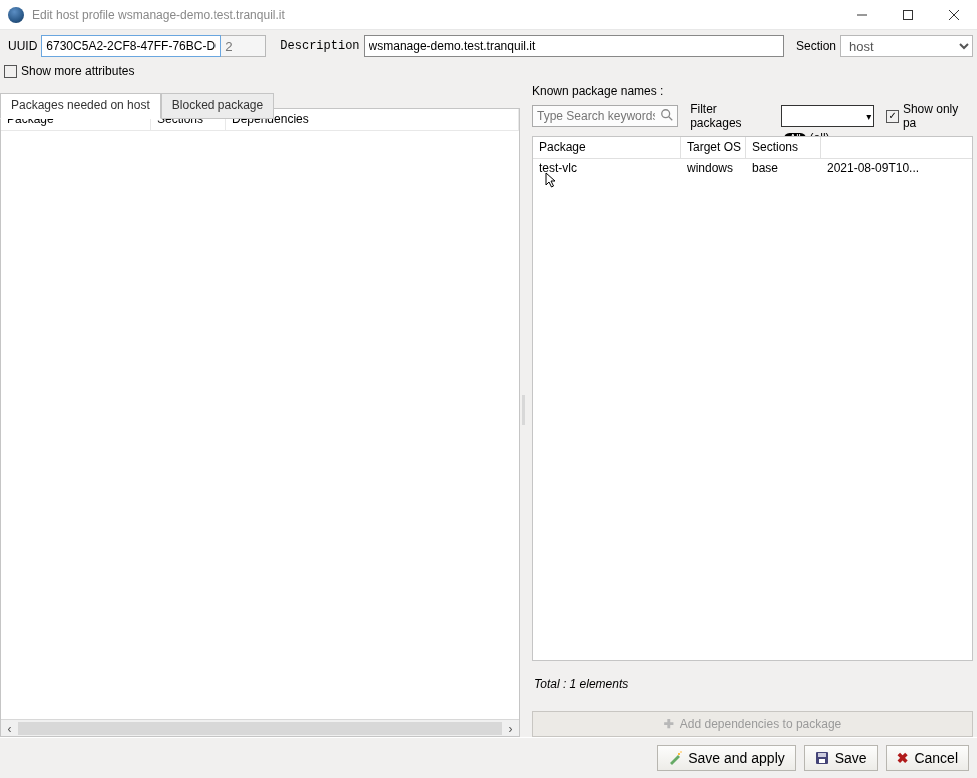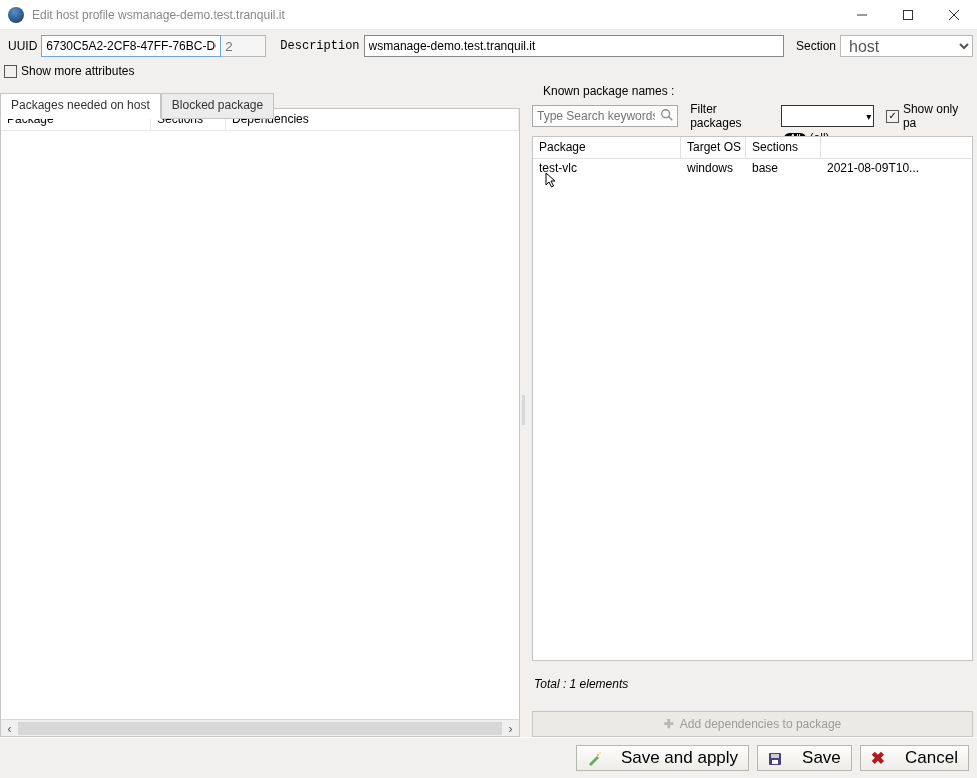--- a/index.html
+++ b/index.html
@@ -39,21 +39,21 @@
       outline: none; background:#fff;
     }
     .uuid-ver {
       width: 45px; height: 22px; border: 1px solid #b8b8b8; border-left:none; padding: 0 4px; background:#f5f5f5; color:#777;
     }
     .desc-input {
       flex:1; height:22px; border:1px solid #888; padding:8px 4px; font-family:inherit; font-size:12px; background:#fff;
       margin-right: 8px;
     }
     .section-select {
-      width: 133px; height:22px; border:1px solid #b8b8b8; padding:0 4px; font-family:inherit; font-size:16px; color:#555;
+      width: 133px; height:22px; border:1px solid #b8b8b8; padding:0 4px; font-family:inherit; font-size:13px; color:#555;
       background:#fff;
     }
     .row2 { background:#f1f0ef; padding: 6px 4px 4px 4px; display:flex; align-items:center;}
     .chk { width:13px; height:13px; border:1px solid #555; margin-right:4px; display:inline-block; }
     .content { display:flex; height: 655px; background:#f1f0ef; }
     .left-pane { width: 520px; display:flex; flex-direction:column; border-right: none;}
     .tabs { display:flex; height:26px; background:#f1f0ef; }
     .tab { padding: 4px 10px; border:1px solid #c5c5c5; background:#ececec; color:#333; position:relative; top:11px; }
     .tab.active { background:#fff; border-bottom:1px solid #fff; font-weight: normal;}
     .left-table { flex:1; background:#fff; border:1px solid #c5c5c5; display:flex; flex-direction:column; overflow:hidden;}
@@ -81,21 +81,21 @@
     .rp-thead { display:flex; height:22px; border-bottom:1px solid #e0e0e0;}
     .rp-thead .th { padding:3px 6px; border-right:1px solid #e0e0e0; font-size:12px; white-space:nowrap; overflow:hidden;}
     .rp-row { display:flex; height:19px; font-size:12px;}
     .rp-row .td { padding:2px 6px; white-space:nowrap; overflow:hidden;}
     .cursor-icon { position:absolute; left: 545px; top: 172px; pointer-events:none; }
     .status-row { display:flex; align-items:center; padding: 16px 6px; font-size:12px;font-style:italic;}
     .add-deps-btn {
       margin: 4px 4px 0 4px; height:26px; background:#eceae6; border:1px solid #c8c6c2; display:flex; align-items:center; justify-content:center; gap:6px; color:#9a9a9a;
     }
     .footer { position:absolute; bottom:0; left:0; right:0; height:40px; background:#f1f0ef; display:flex; justify-content:flex-end; align-items:center; gap:8px; padding: 0 8px;}
-    .btn { height:26px; border:1px solid #b8b6b0; background: linear-gradient(#fdfdfc,#edece8); padding:0 10px; display:flex; align-items:center; gap:20px; font-size:17px;}
+    .btn { height:26px; border:1px solid #b8b6b0; background: linear-gradient(#fdfdfc,#edece8); padding:0 10px; display:flex; align-items:center; gap:6px; font-size:14px;}
     .btn .ic { width:14px; height:14px; display:inline-block;}
     .x-red { color:#b01b1b; font-weight:bold; }
   </style>
 </head>
 <body>
 
 <div class="titlebar">
   <div class="app-icon"></div>
   <div class="title">Edit host profile wsmanage-demo.test.tranquil.it</div>
   <div class="win-controls">
@@ -154,21 +154,21 @@
         <div class="track"></div>
         <span class="arrow right">›</span>
       </div>
     </div>
   </div>
   <div class="splitter">
       <div></div>
     </div>
 
   <div class="right-pane">
-    <div class="rp-label" style="margin-left:15px;">Known package names :</div>
+    <div class="rp-label" style="margin-left:4px;">Known package names :</div>
     <div class="rp-search-row">
       <div class="search-box">
         <input placeholder="Type Search keywords" style="">
         <svg class="mag" viewBox="0 0 16 16">
             <circle cx="6.5" cy="6.5" r="4.5" fill="none" stroke="#888" stroke-width="1.5"></circle>
             <line x1="10" y1="10" x2="14" y2="14" stroke="#888" stroke-width="1.5"></line>
           </svg>
       </div>
       <span>Filter packages</span>
       <div class="filter-select">

